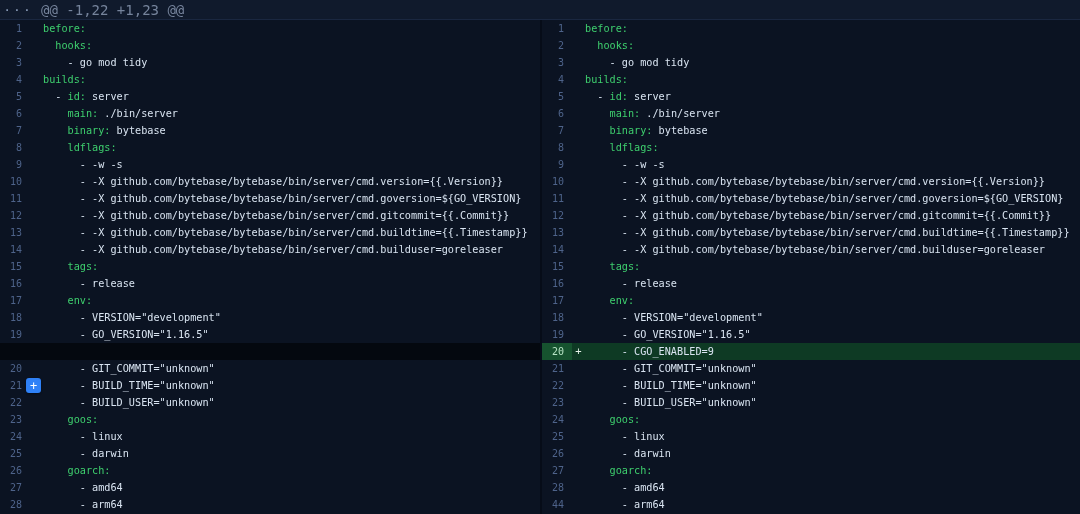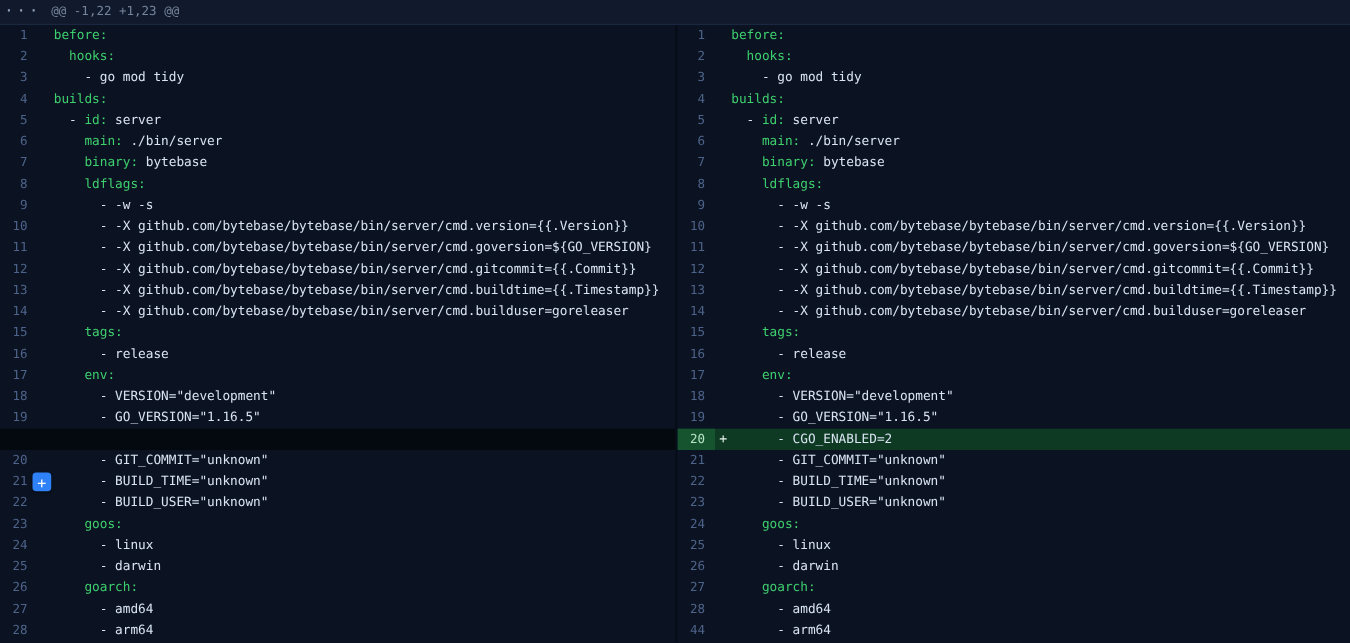--- a/index.html
+++ b/index.html
@@ -1,21 +1,21 @@
 <!DOCTYPE html>
 <html style="--bg: #0b1322; --topbar-bg: #101a2c; --border: #1a2740; --divider: #060c18; --line-number: #4e638a; --key: #3ecf6e; --text: #d9e4f1; --hunk-text: #76849c; --expander: #8a9cb8; --added-bg: #0e3a24; --added-gutter-bg: #16532f; --added-num: #b6e3c4; --added-marker-color: #e6f2e9; --empty-bg: #04080f; --comment-btn-bg: #2f81f7;"><head>
 <meta charset="utf-8">
 <style>
   *{box-sizing:border-box;margin:0;padding:0}
   html,body{width:1080px;height:514px;overflow:hidden}
   body{background:var(--bg,#0b1322);font-family:"DejaVu Sans Mono",monospace}
   .diff{width:1080px;height:514px;display:flex;flex-direction:column}
   .topbar{flex:0 0 20px;height:20px;background:var(--topbar-bg);display:flex;align-items:center;border-bottom:1px solid var(--border)}
   .expander{flex:0 0 36px;background:none;border:none;color:var(--expander);font-size:13px;letter-spacing:2px;cursor:pointer;font-family:inherit;line-height:18px;text-align:center;padding:0}
-  .hunk-text{color:var(--hunk-text);font-size:10px;padding-left:5px;white-space:pre}
+  .hunk-text{color:var(--hunk-text);font-size:14px;padding-left:5px;white-space:pre}
   .panes{flex:1;display:flex;background:var(--bg)}
   .pane{width:540px;overflow:hidden}
   .pane-right{border-left:2px solid var(--divider)}
   .row{height:17px;display:flex;position:relative}
   .num{flex:0 0 30px;text-align:right;padding-right:8px;font-size:10px;line-height:17px;color:var(--line-number);cursor:pointer}
   .marker{flex:0 0 13px;font-size:10.5px;line-height:17px;color:var(--added-marker-color);text-align:center}
   .code{flex:1;white-space:pre;font-size:10.2px;line-height:17px;color:var(--text);overflow:hidden}
   .tok-k{color:var(--key)}
   .tok-p{color:var(--text)}
   .row.added{background:var(--added-bg)}
@@ -272,21 +272,21 @@
           <div class="code"><span class="tok-p">      - VERSION="development"</span></div>
         </div>
         <div class="row">
           <div class="num">19</div>
           <div class="marker"></div>
           <div class="code"><span class="tok-p">      - GO_VERSION="1.16.5"</span></div>
         </div>
         <div class="row added">
           <div class="num">20</div>
           <div class="marker">+</div>
-          <div class="code"><span class="tok-p">      - CGO_ENABLED=2</span></div>
+          <div class="code"><span class="tok-p">      - CGO_ENABLED=9</span></div>
         </div>
         <div class="row">
           <div class="num">21</div>
           <div class="marker"></div>
           <div class="code"><span class="tok-p">      - GIT_COMMIT="unknown"</span></div>
         </div>
         <div class="row">
           <div class="num">22</div>
           <div class="marker"></div>
           <div class="code"><span class="tok-p">      - BUILD_TIME="unknown"</span></div>

